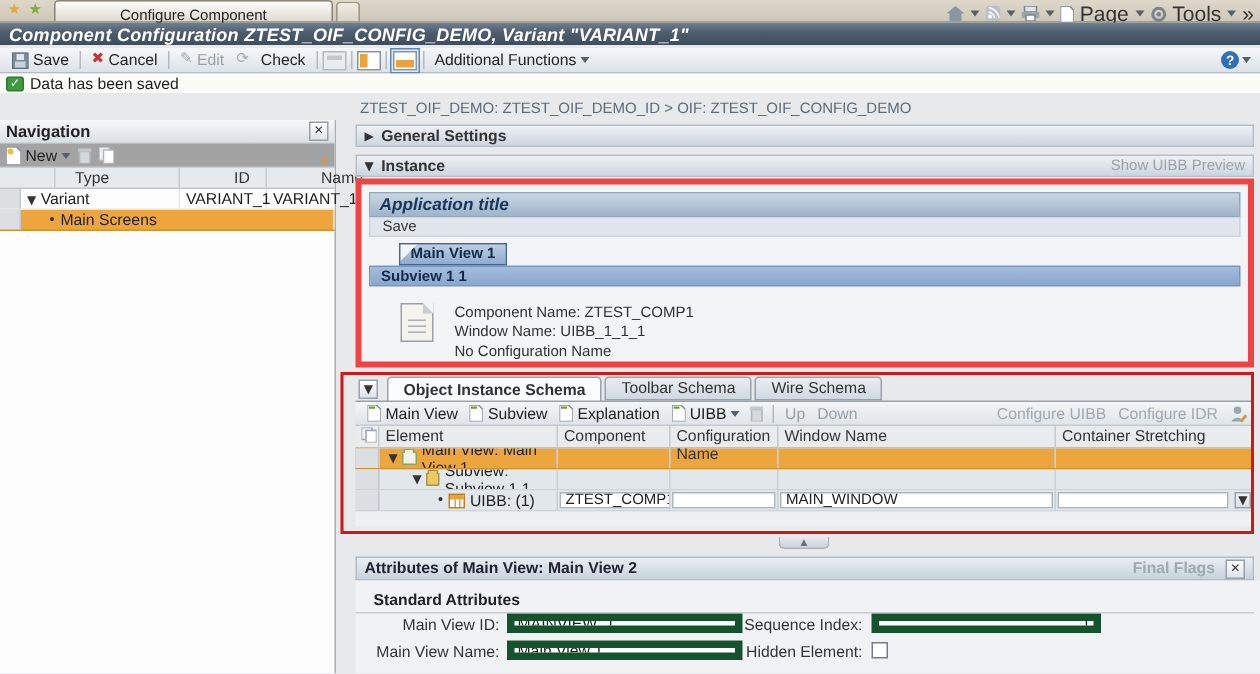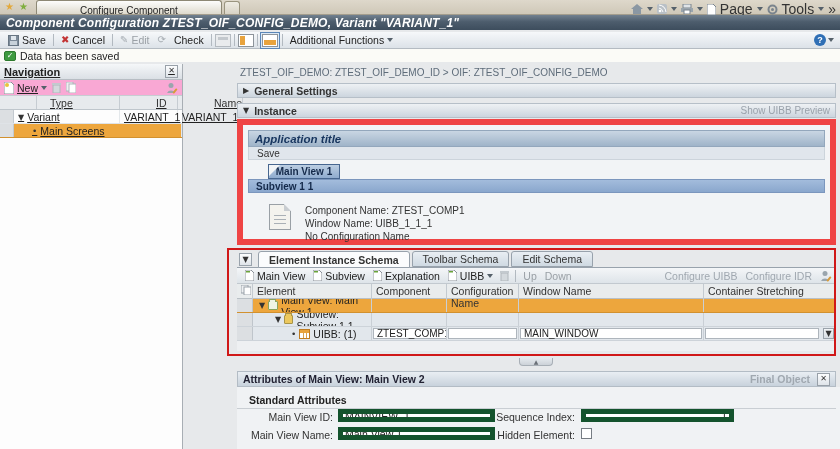--- a/index.html
+++ b/index.html
@@ -54,27 +54,27 @@
   .statusbar { position:absolute; top:49px; left:0; width:840px; height:13px; background:#fbfbf7;
     display:flex; align-items:center; gap:4px; padding-left:4px; font-size:10.5px; }
   .ok-ico { width:12px; height:10px; background:#3f9b3f; border:1px solid #2e7a2e; border-radius:2px;
     color:#fff; font-size:8px; line-height:8px; display:flex; align-items:center; justify-content:center;
     font-family:"DejaVu Sans",sans-serif; }
 
   
   .main { position:absolute; top:62px; left:0; width:840px; bottom:0; background:#e7e9eb; }
 
   
-  .nav { position:absolute; left:0; top:2px; width:183px; bottom:0; background:#fdfdfd; border-right:1px solid #a8aeb4;text-decoration:underline; }
+  .nav { position:absolute; left:0; top:18px; width:224px; bottom:0; background:#fdfdfd; border-right:1px solid #a8aeb4; }
   .nav-header { height:16px; background:linear-gradient(#f5f7f9,#dbe0e5); border-bottom:1px solid #b7bdc3;
     display:flex; align-items:center; padding:0 4px; font-weight:bold; font-size:11px; }
   .nav-header .spacer, .row-spacer { flex:1; }
   .xbtn { width:13px; height:13px; border:1px solid #98a0a8; background:linear-gradient(#fcfdfe,#dfe4e9);
     font-size:8px; line-height:10px; text-align:center; color:#333; font-family:"DejaVu Sans",sans-serif; }
-  .nav-toolbar { height:16px; background:#f9a8d4; border-bottom:1px solid #c7cdd2; display:flex; align-items:center; padding:0 4px; gap:5px; }
+  .nav-toolbar { height:16px; background:#a3a3a3; border-bottom:1px solid #c7cdd2; display:flex; align-items:center; padding:0 4px; gap:5px; }
   .mini-btn { display:inline-flex; align-items:center; gap:3px; font-size:10.5px; color:#222; }
   .nav-gridhead { display:grid; grid-template-columns:14px 106px 58px auto; height:14px;
     background:#e7eaed; border-bottom:1px solid #bfc6cc; font-size:10.5px; color:#333; }
   .nav-gridhead div { border-right:1px solid #c6ccd2; padding:1px 0 0 4px;margin-left:32px; }
   .nav-row { display:grid; grid-template-columns:14px 106px 58px auto; height:14px; font-size:10.5px;
     border-bottom:1px solid #dfe3e7; background:#fdfdfd; }
   .nav-row > div { padding:1px 0 0 4px; border-right:1px solid #e4e8eb; display:flex; align-items:center; gap:3px; }
   .nav-row .sel { background:#dcdfe2; border-right:1px solid #c3c9cf; }
   .nav-row.orange { background:#eda63d; border-bottom:1px solid #d2912f; }
   .tri { font-family:"DejaVu Sans",sans-serif; font-size:8px; color:#333; }
@@ -83,21 +83,21 @@
   
   .content { position:absolute; left:232px; top:0; right:0; bottom:0; }
   .breadcrumb { position:absolute; top:5px; left:8px; font-size:10px; color:#5e6c7a; }
   .secbar { position:absolute; left:5px; right:4px; height:15px;
     background:linear-gradient(#eef1f4,#ccd5de); border:1px solid #b6bfc8;
     display:flex; align-items:center; gap:5px; padding:0 5px; font-weight:bold; font-size:10.5px; color:#333; }
   .secbar .right-link { margin-left:auto; font-weight:normal; color:#9aa2ab; font-size:10px; }
   #gs-bar { top:21px; } #pv-bar { top:41px; }
 
   
-  .pv-panel { position:absolute; left:5px; right:4px; top:57px; height:126px; background:#f2f4f6; border:6px solid #ef4444; }
+  .pv-panel { position:absolute; left:5px; right:4px; top:57px; height:126px; background:#f2f4f6; border:4px solid #ef4444; }
   .pv-apptitle { margin:5px 5px 0 5px; height:17px; background:linear-gradient(#c9d6e3,#9fb4c9);
     border:1px solid #93a7bc; display:flex; align-items:center; padding-left:6px;
     font-weight:bold; font-style:italic; font-size:11.5px; color:#17355e; }
   .pv-saverow { margin:0 5px; height:13px; background:#e0e6ec; border:1px solid #ccd4db; border-top:none;
     font-size:10px; color:#333; display:flex; align-items:center; padding-left:8px; }
   .pv-tab { margin:4px 0 0 25px; width:72px; height:15px; position:relative;
     background:linear-gradient(#bccee2,#8fabce); border:1px solid #47668f;
     display:flex; align-items:center; justify-content:center;
     font-weight:bold; font-size:10px; color:#14294a; overflow:hidden; }
   .pv-tab .corner { position:absolute; left:0; top:0; width:0; height:0;
@@ -370,23 +370,23 @@
             <div>Window Name: UIBB_1_1_1</div>
             <div>No Configuration Name</div>
           </div>
         </div>
       </div>
 
       <div class="sc-tabs">
         <span class="collapse-box">
             <span class="tri">▼</span>
           </span>
-        <span class="sc-tab active">Element Instance Schema</span>
+        <span class="sc-tab active">Object Instance Schema</span>
         <span class="sc-tab">Toolbar Schema</span>
-        <span class="sc-tab">Edit Schema</span>
+        <span class="sc-tab">Wire Schema</span>
       </div>
 
       <div class="sc-toolbar">
         <span class="tbtn">
           <svg width="9" height="11">
               <path d="M0 0 H6 L9 3 V11 H0 Z" fill="#fff" stroke="#8a9099"></path>
               <rect x="1" y="1" width="4" height="1.5" fill="#6aa33a"></rect>
             </svg>
           <span>Main View</span>
         </span>
@@ -499,21 +499,21 @@
             </div>
         </div>
         <div class="sc-filler"></div>
       </div>
 
       <div class="split-handle">▲</div>
 
       <div class="attr-header">
         <span>Attributes of Main View: Main View 2</span>
         <span class="right">
-          <span class="link-dis">Final Object</span>
+          <span class="link-dis">Final Flags</span>
           <span class="xbtn">✕</span>
         </span>
       </div>
 
       <div class="attr-body">
         <div class="std-label">Standard Attributes</div>
         <div class="std-rule"></div>
 
         <div class="f-label" style="top:24px; left:2px; width:94px;">Main View ID:</div>
         <input class="f-input" style="top: 22px; left: 101px; width: 157px;" value="MAINVIEW_1">

